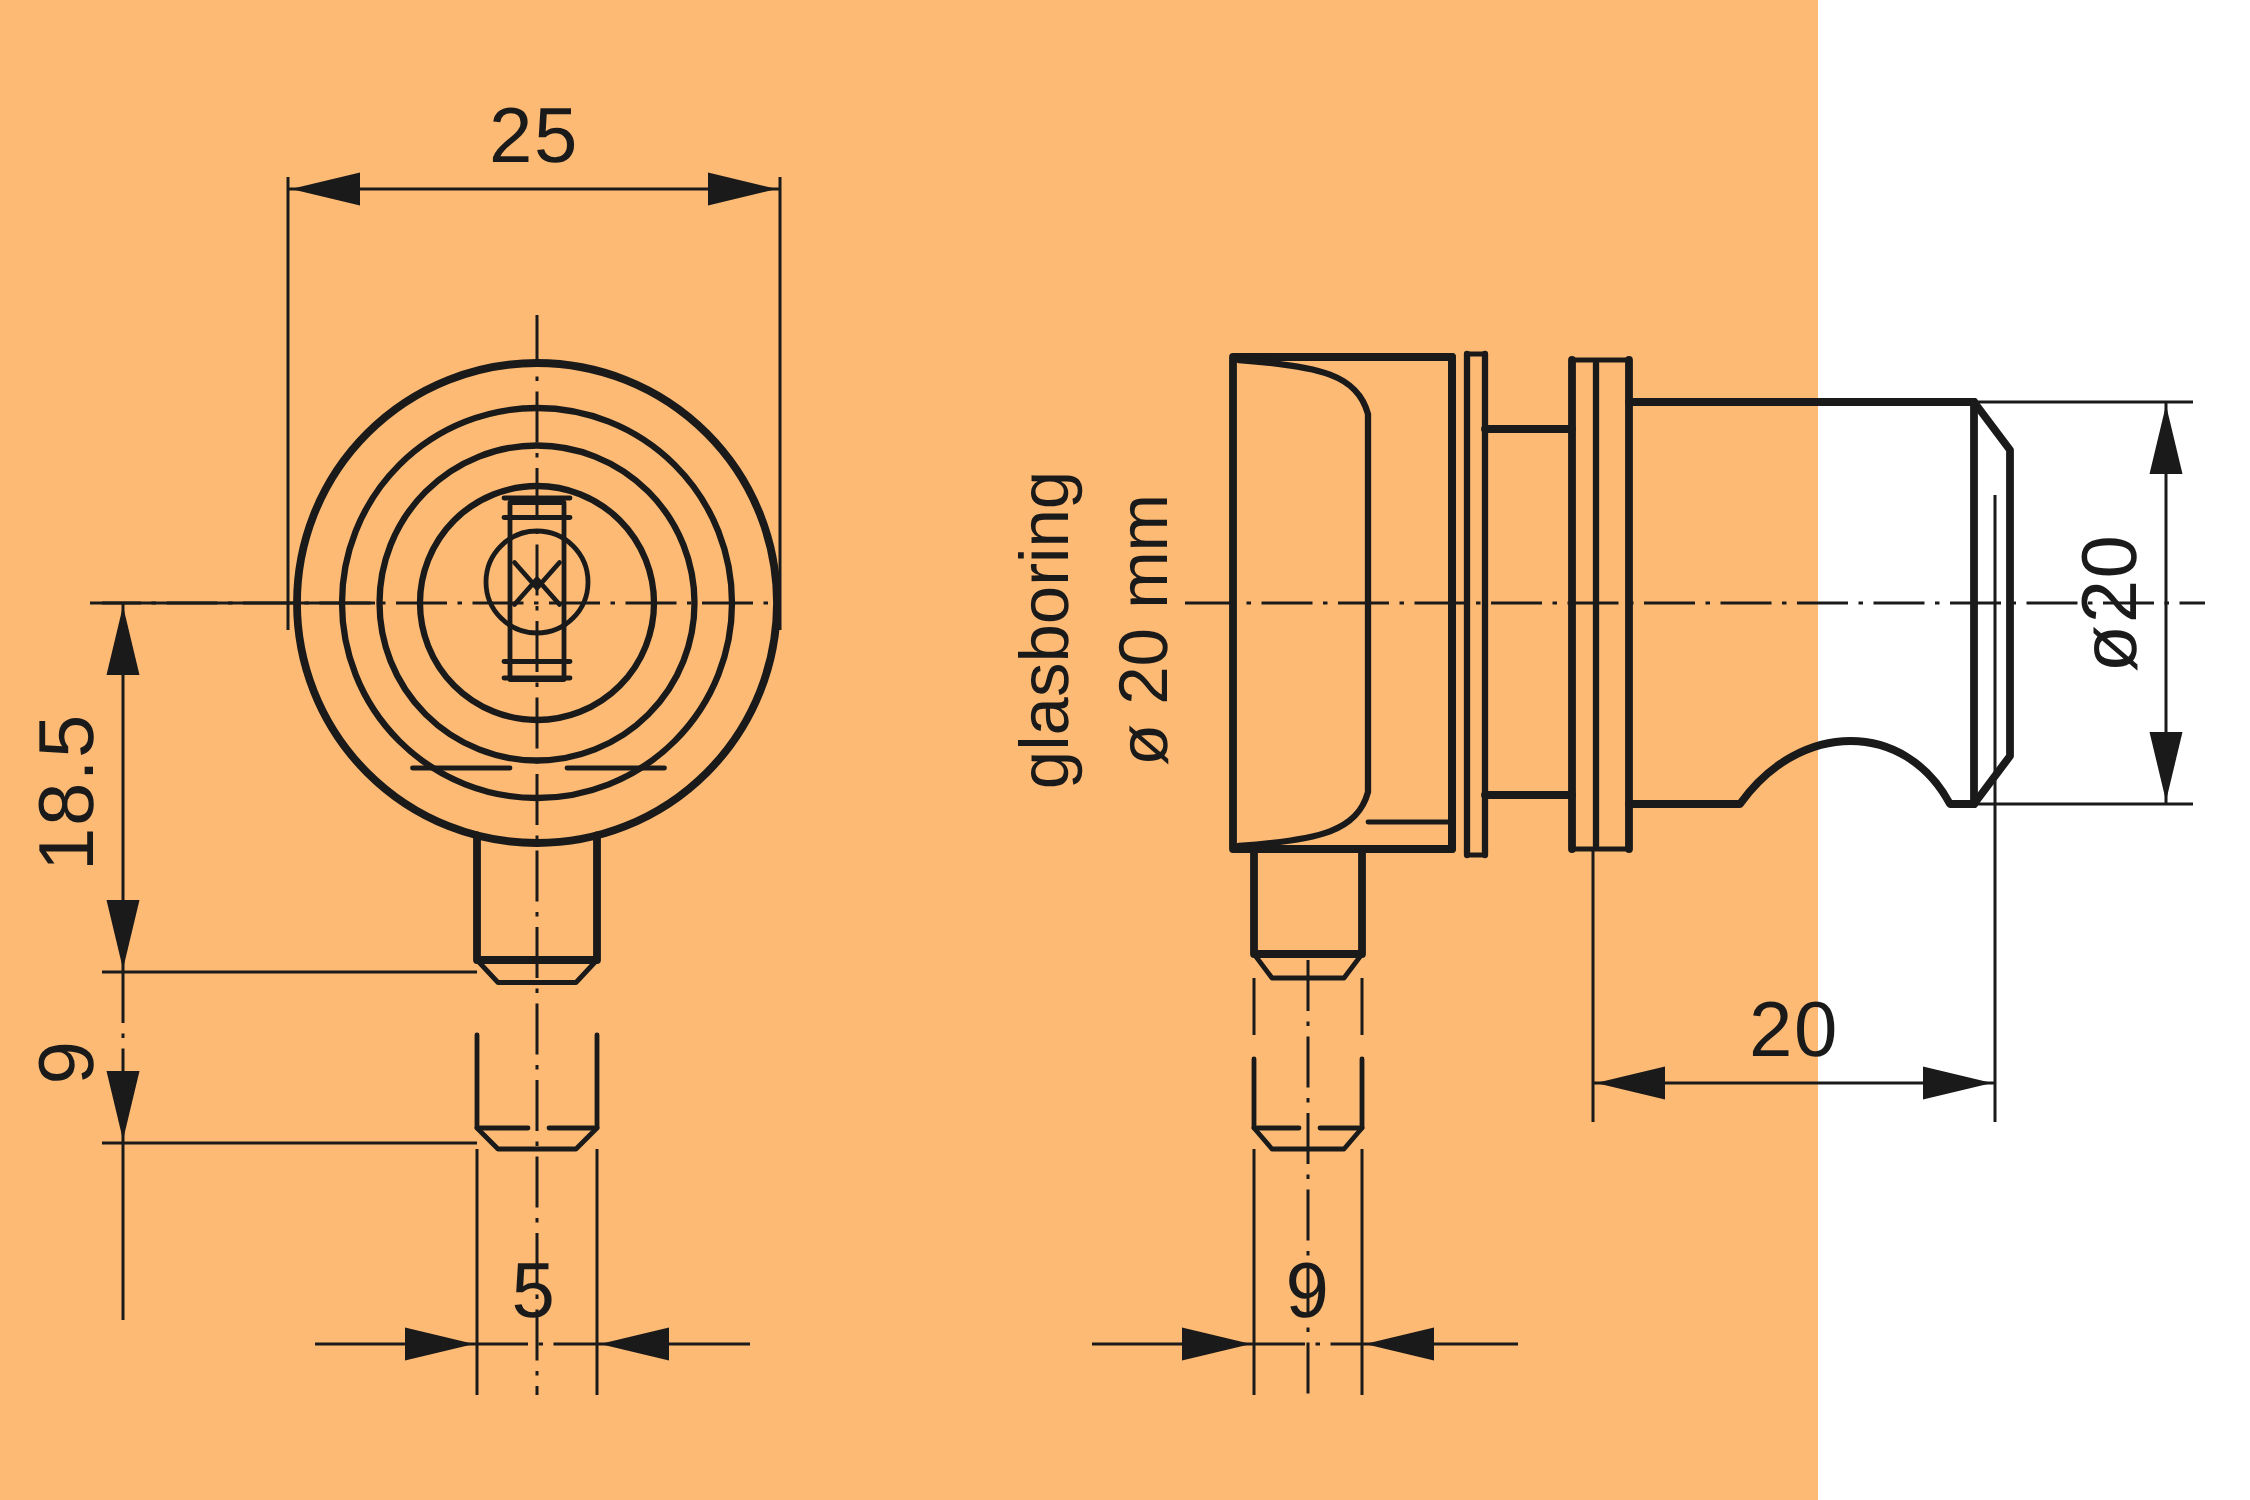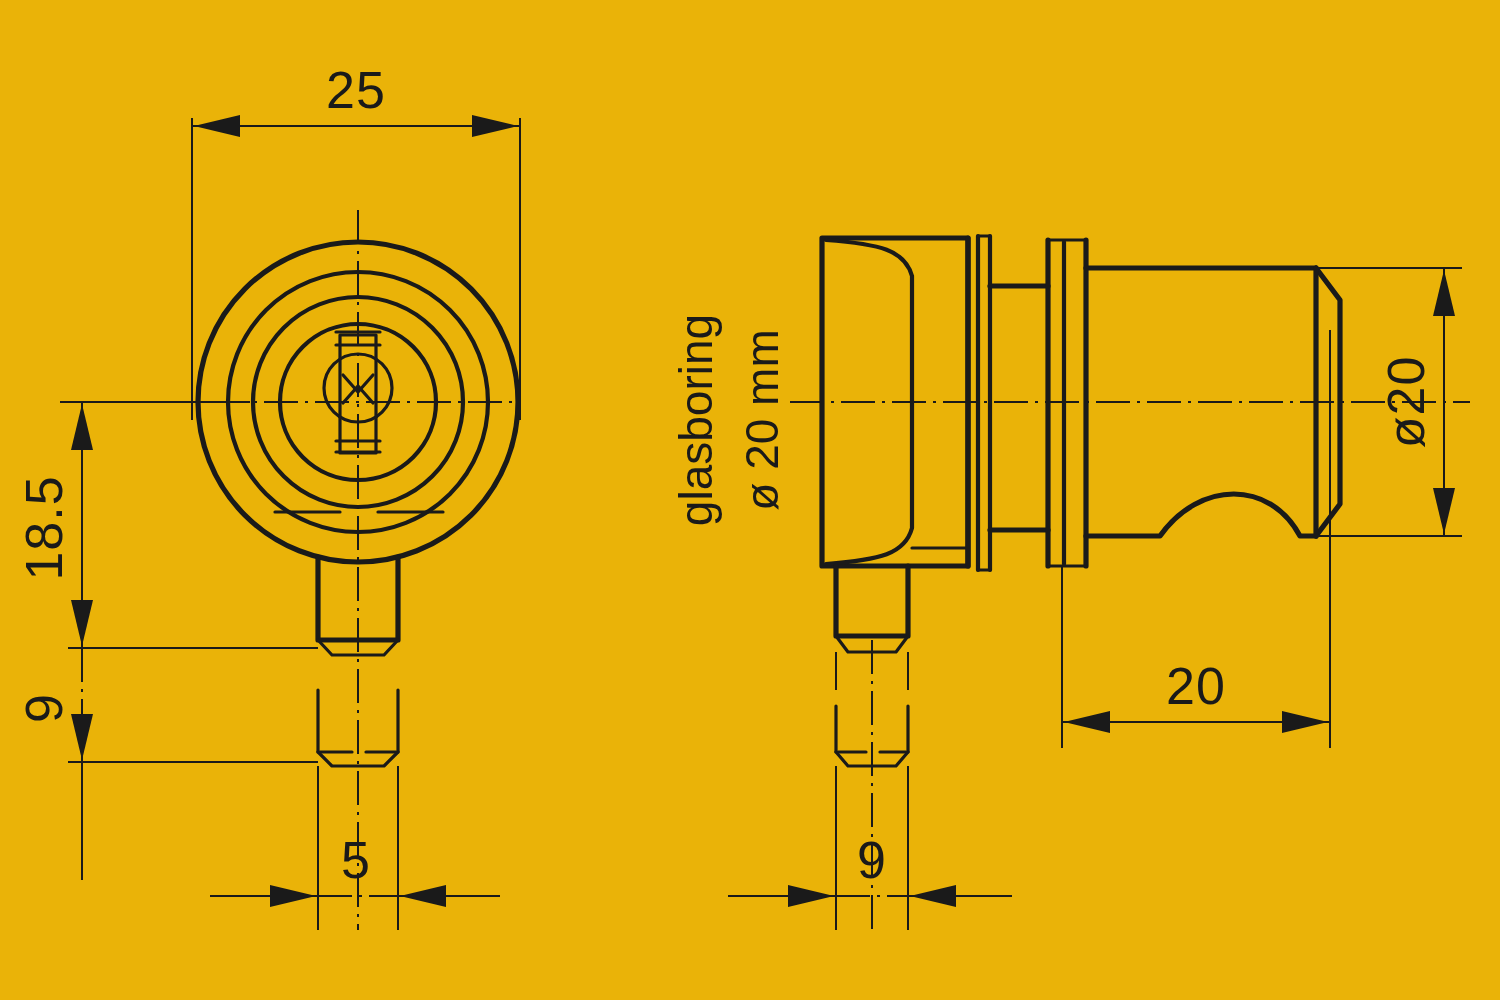--- a/index.html
+++ b/index.html
@@ -10,23 +10,23 @@
   }
   body {
     width: 1500px;
     height: 1000px;
     overflow: hidden;
     font-family: "Liberation Sans", sans-serif;
     color: #1a1a1a;
   }
   #drawing-root {
     position: relative;
-    width: 1500px;
+    width: 1212px;
     height: 1000px;
-    background: #eab308;
+    background: #fdba74;
   }
   svg#drawing-svg {
     position: absolute;
     top: 0;
     left: 0;
     width: 1500px;
     height: 1000px;
     display: block;
   }
   

